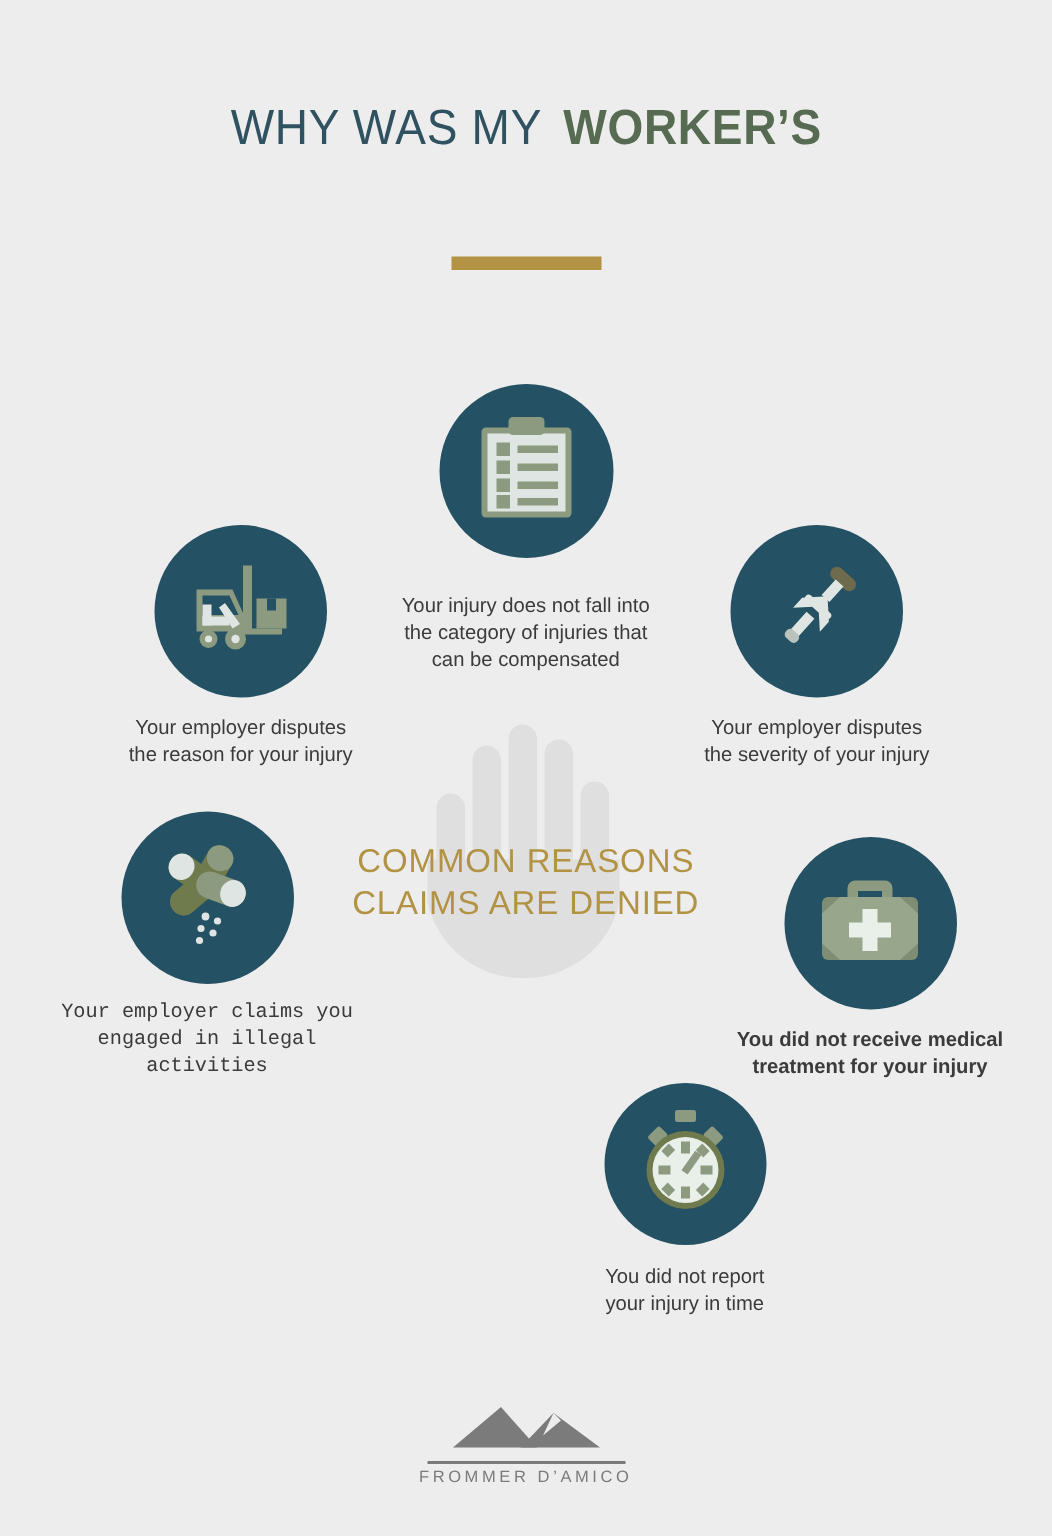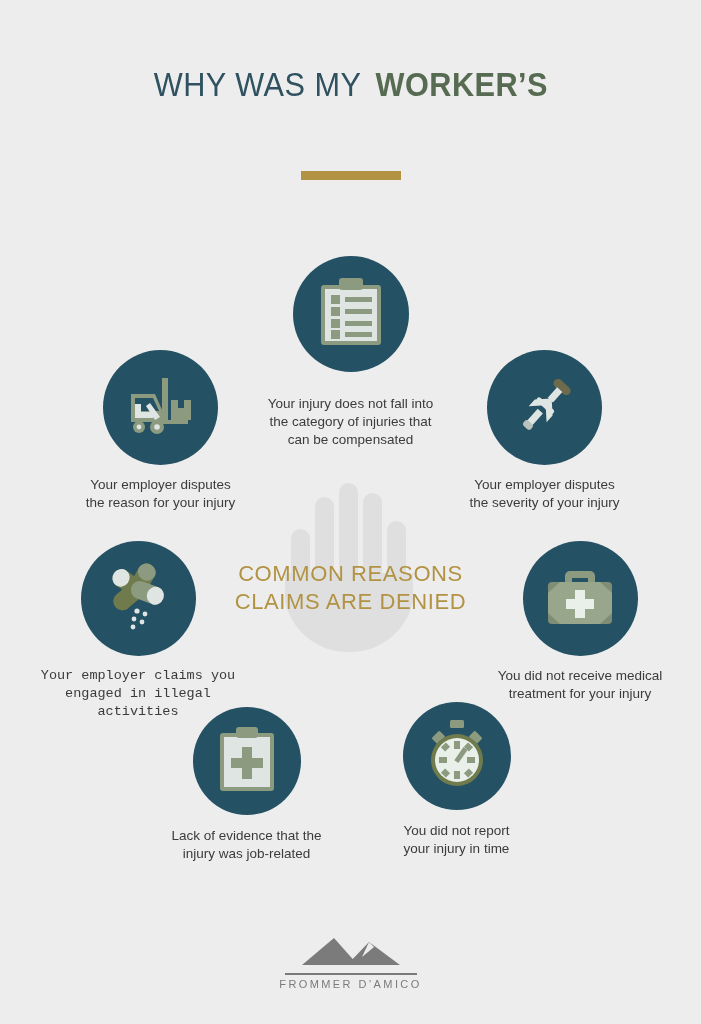--- a/index.html
+++ b/index.html
@@ -106,29 +106,29 @@
   #node-forklift .caption  { margin-top: 11px; }
 
   #node-crutch        { left: 432px; top: 350px; width: 225px; }
   #node-crutch .circle     { width: 115px; height: 115px; margin: 0 auto; }
   #node-crutch .caption    { margin-top: 11px; }
 
   #node-pills         { left: 23px;  top: 541px; width: 230px; font-family: Liberation Mono, monospace; }
   #node-pills .circle      { width: 115px; height: 115px; margin: 0 auto; }
   #node-pills .caption     { margin-top: 11px; }
 
-  #node-medbag        { left: 465px; top: 541px; width: 230px; }
+  #node-medbag        { left: 465px; top: 558px; width: 230px; font-weight: bold; }
   #node-medbag .circle     { width: 115px; height: 115px; margin: 0 auto; }
   #node-medbag .caption    { margin-top: 11px; }
 
   #node-medclipboard  { left: 140px; top: 707px; width: 213px; }
   #node-medclipboard .circle { width: 108px; height: 108px; margin: 0 auto; }
   #node-medclipboard .caption { margin-top: 12px; }
 
-  #node-stopwatch     { left: 350px; top: 702px; width: 213px; }
+  #node-stopwatch     { left: 350px; top: 722px; width: 213px; }
   #node-stopwatch .circle  { width: 108px; height: 108px; margin: 0 auto; }
   #node-stopwatch .caption { margin-top: 12px; }
 
   
   .footer {
     position: absolute;
     left: 0;
     top: 936px;
     width: 701px;
     text-align: center;
@@ -283,34 +283,20 @@
           <rect x="2" y="14" width="64" height="42" rx="4" fill="#7f8d74"></rect>
           <path d="M14 14 h40 l12 11 v20 l-12 11 h-40 l-12 -11 v-20 z" fill="#98a78c"></path>
           <path d="M29 22 h10 v9 h9 v10 h-9 v9 h-10 v-9 h-9 v-10 h9 z" fill="#e9efe9"></path>
         </svg>
       </span>
     </div>
     <div class="caption">You did not receive medical
 treatment for your injury</div>
   </div>
 
-  <div class="node" id="node-medclipboard">
-    <div class="circle">
-      <span>
-        <svg width="58" height="66" viewBox="0 0 58 66" xmlns="http://www.w3.org/2000/svg">
-          <rect x="2" y="7" width="54" height="58" rx="3" fill="#8c9b80"></rect>
-          <rect x="6" y="11" width="46" height="50" fill="#dfe5e2"></rect>
-          <rect x="18" y="1" width="22" height="11" rx="3" fill="#8c9b80"></rect>
-          <path d="M24 21 h10 v11 h11 v10 h-11 v11 h-10 v-11 h-11 v-10 h11 z" fill="#8c9b80"></path>
-        </svg>
-      </span>
-    </div>
-    <div class="caption">Lack of evidence that the
-injury was job-related</div>
-  </div>
 
   <div class="node" id="node-stopwatch">
     <div class="circle">
       <span>
         <svg width="64" height="68" viewBox="0 0 64 68" xmlns="http://www.w3.org/2000/svg">
           <rect x="25" y="0" width="14" height="8" rx="1.5" fill="#8c9b80"></rect>
           <rect x="8" y="13" width="11" height="9" rx="1.5" fill="#8c9b80" transform="rotate(-45 13.5 17.5)"></rect>
           <rect x="45" y="13" width="11" height="9" rx="1.5" fill="#8c9b80" transform="rotate(45 50.5 17.5)"></rect>
           <circle cx="32" cy="40" r="26" fill="#6f7a4d"></circle>
           <circle cx="32" cy="40" r="22" fill="#e9efe9"></circle>

